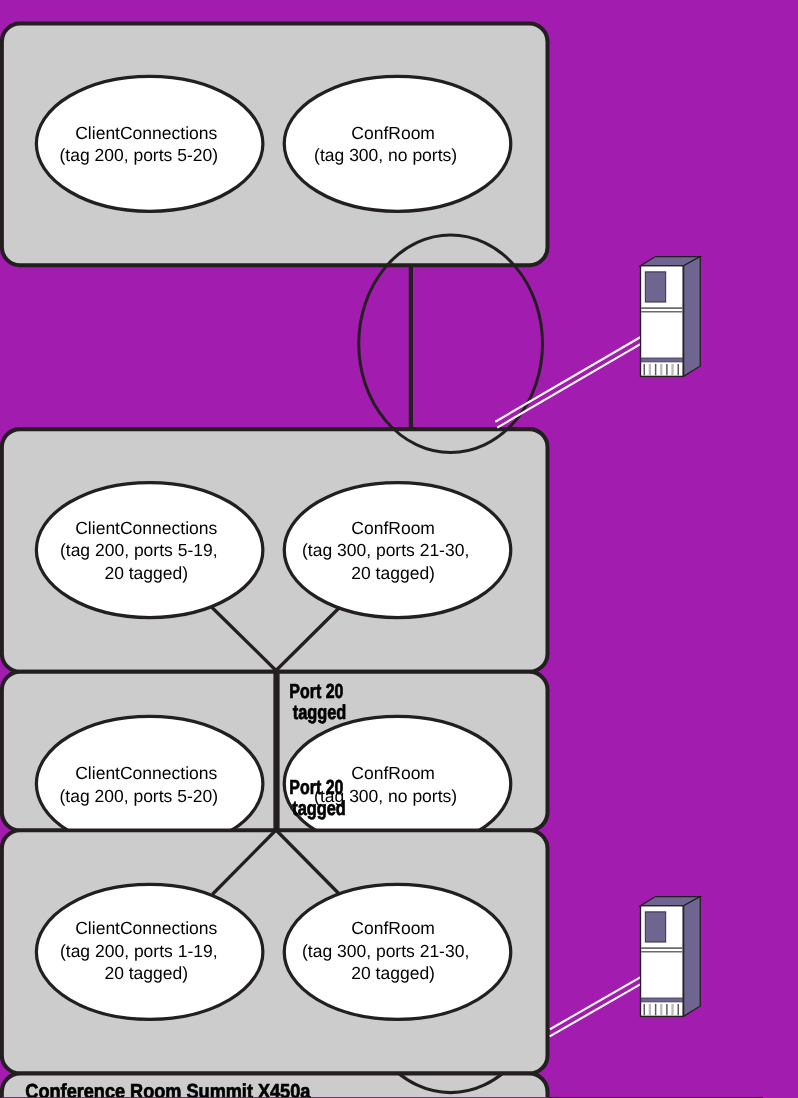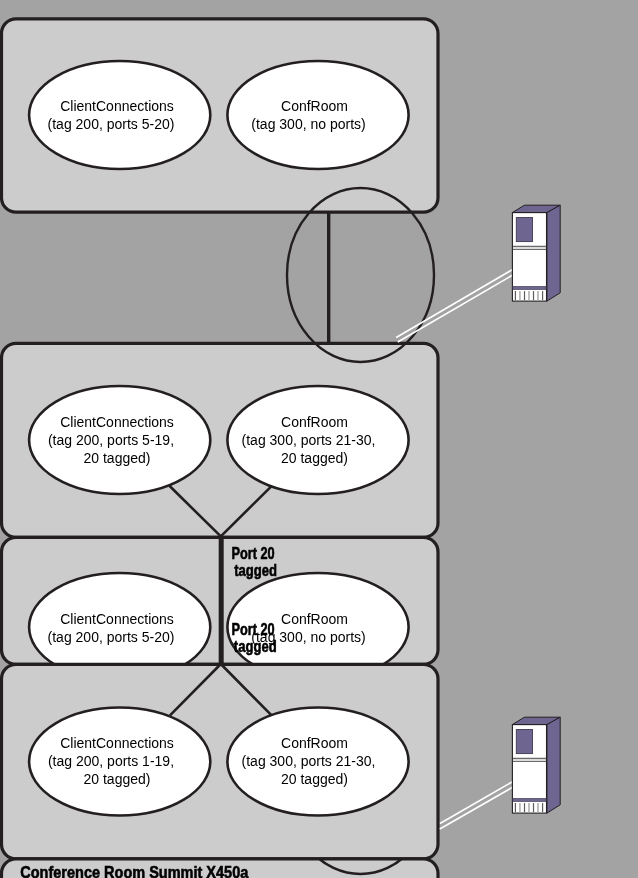--- a/index.html
+++ b/index.html
@@ -1,17 +1,17 @@
 <!DOCTYPE html>
 <html><head>
 <meta charset="utf-8">
 <title>VLAN diagram</title>
 <style>
   html,body{margin:0;padding:0;background:#000;width:638px;height:878px;overflow:hidden;}
-  #stage{position:relative;width:638px;height:878px;background:#a3a3a3;}
+  #stage{position:relative;width:638px;height:878px;background:#a21caf;}
   svg{display:block;}
   .lbl{font-family:"Liberation Sans",sans-serif;font-size:14px;fill:#000;}
   .lblb{font-family:"Liberation Sans",sans-serif;font-size:16.3px;font-weight:bold;fill:#000;stroke:#000;stroke-width:0.55px;paint-order:stroke;}
   .cap{font-family:"Liberation Sans",sans-serif;font-size:16.3px;font-weight:bold;fill:#000;stroke:#000;stroke-width:0.55px;paint-order:stroke;}
 </style>
 </head>
 <body>
 
 <div id="stage">
   <svg width="638" height="878" viewBox="0 0 638 878">

